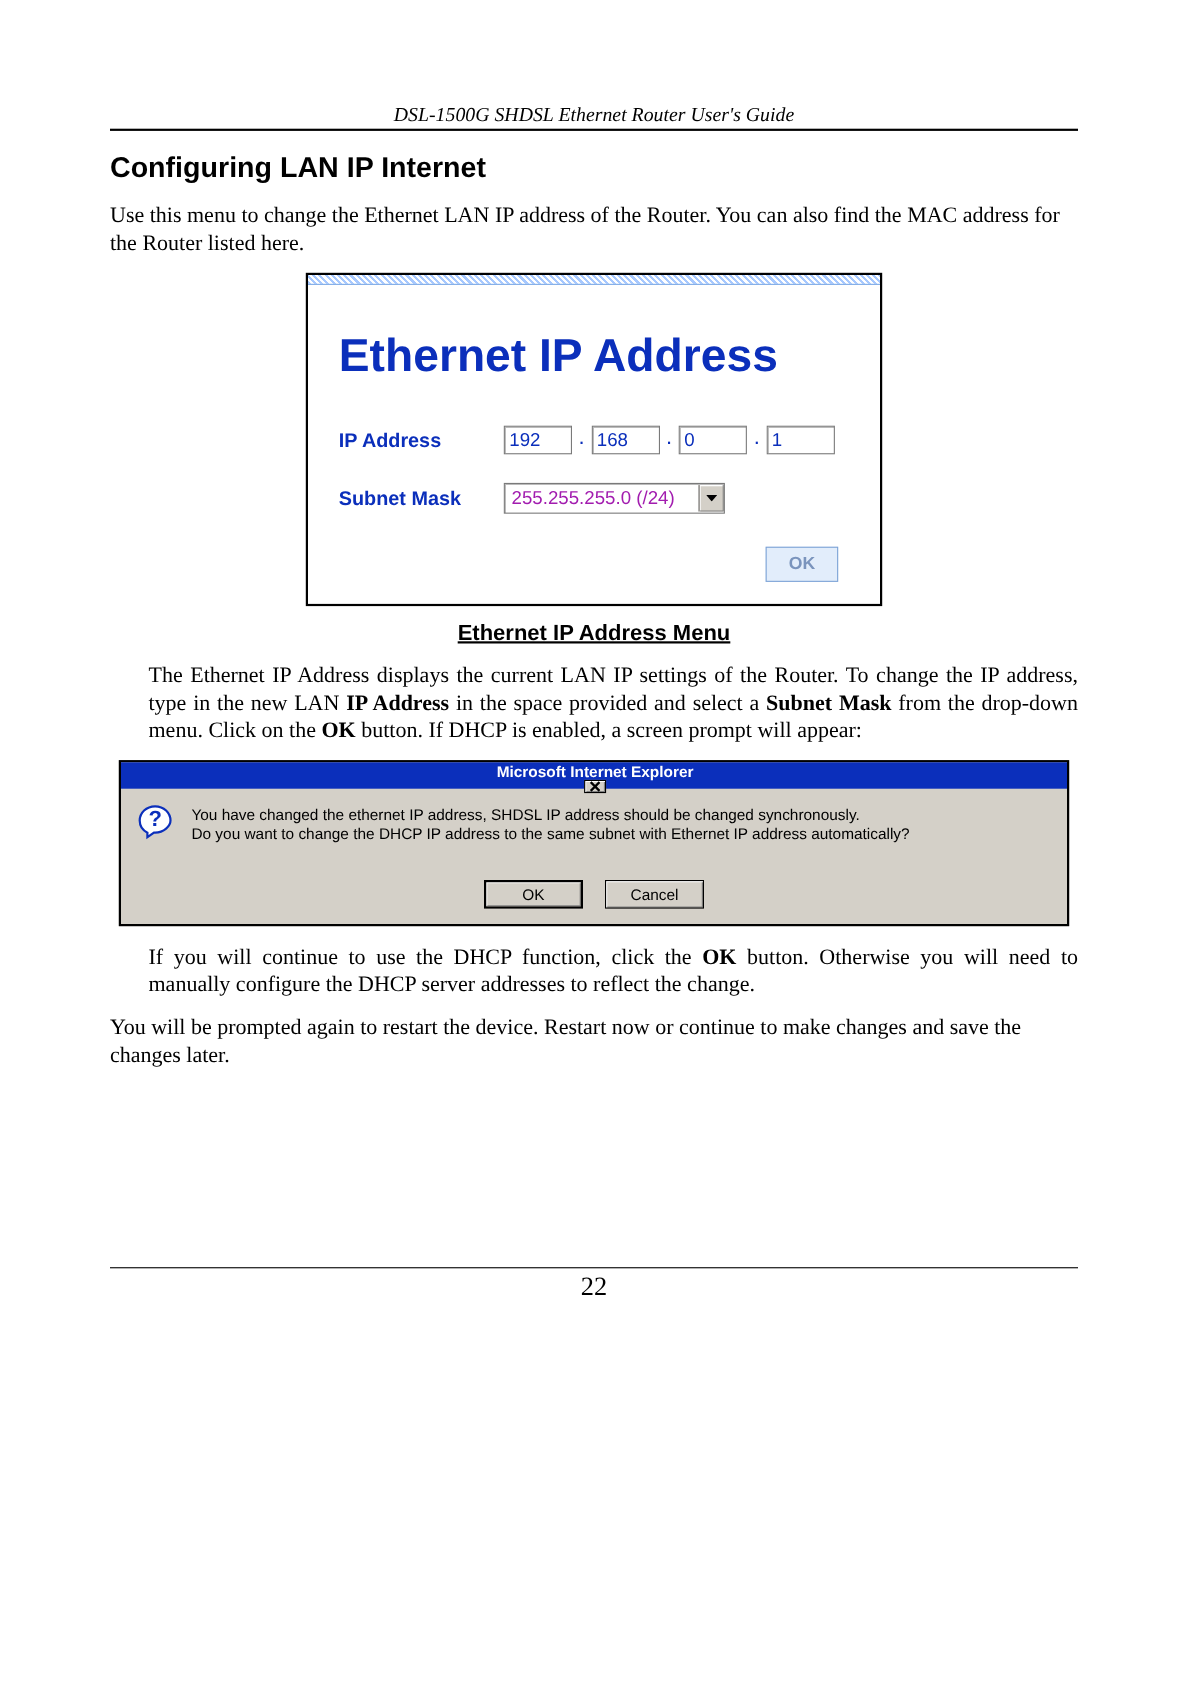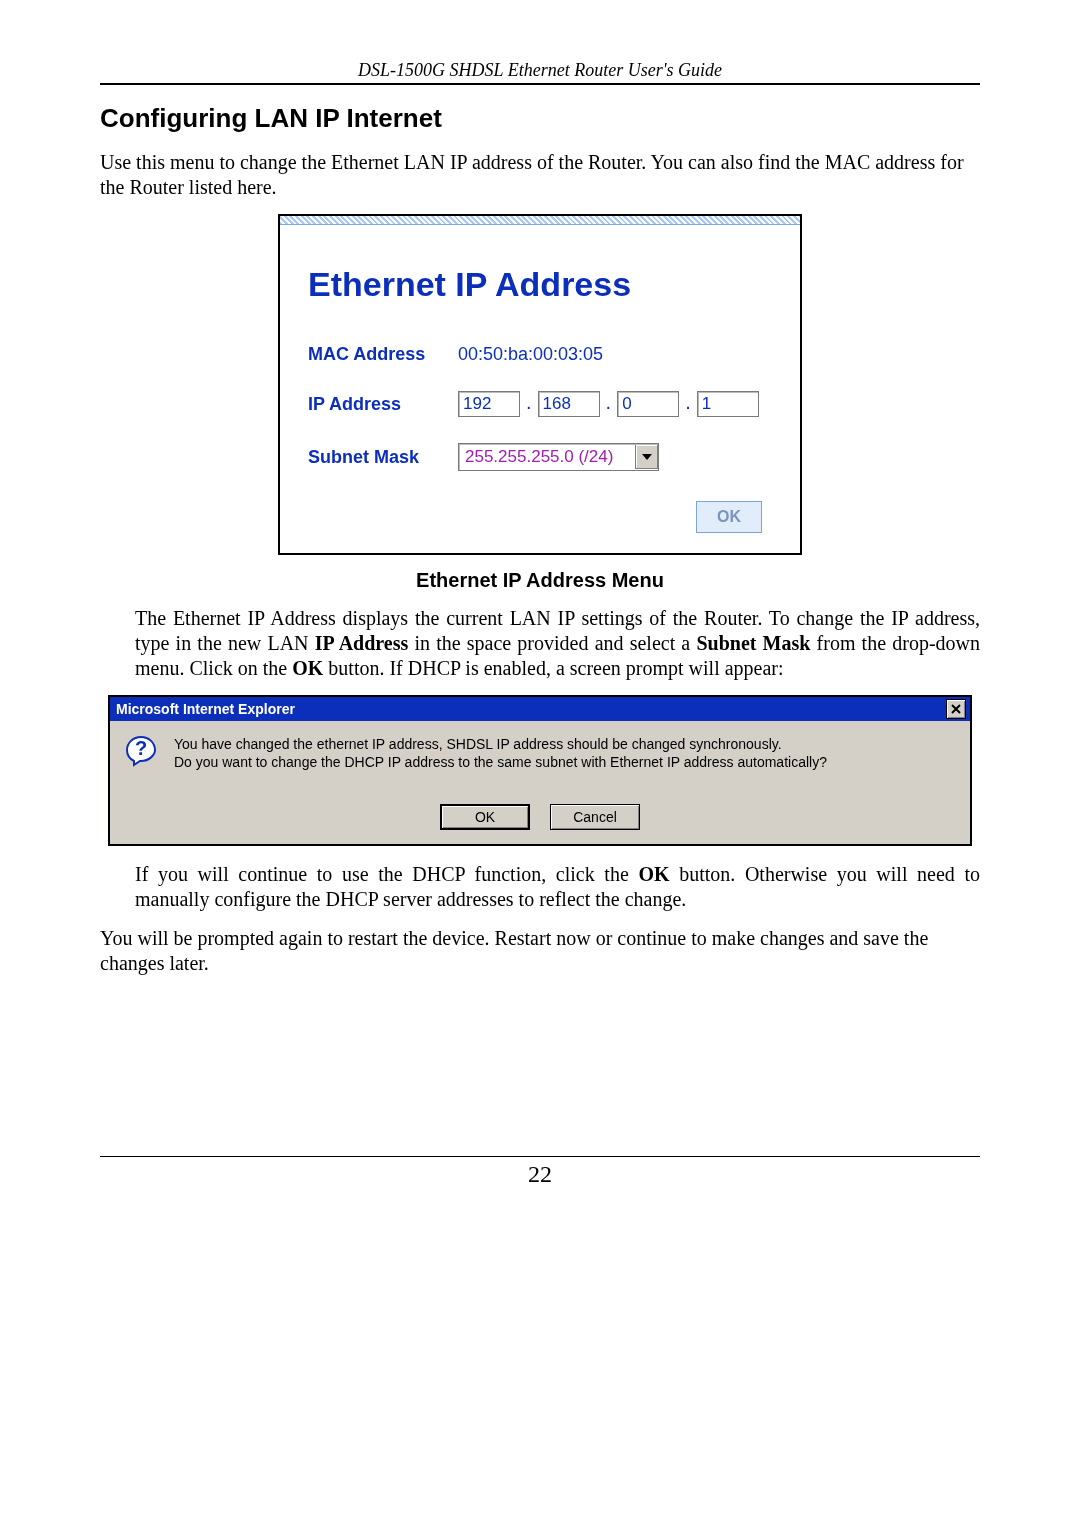--- a/index.html
+++ b/index.html
@@ -3,21 +3,21 @@
 <meta charset="utf-8">
 <style>
   body {
     background: #fff;
     margin: 0;
     font-family: "Times New Roman", Times, serif;
     color: #000;
     width: 1080px;
   }
   .page {
-    padding: 60px 100px 40px 100px;
+    padding: 94px 100px 40px 100px;
   }
   .doc-header {
     text-align: center;
     font-style: italic;
     font-size: 18px;
     border-bottom: 2px solid #000;
     padding-bottom: 2px;
     margin-bottom: 18px;
   }
   h2.section-title {
@@ -51,21 +51,21 @@
     height: 8px;
     background: repeating-linear-gradient(45deg, #a6c8ff, #a6c8ff 2px, #fff 2px, #fff 4px);
     border-bottom: 1px solid #7aa8e6;
   }
   .panel-body {
     padding: 26px 28px 20px 28px;
   }
   .panel-title {
     color: #0b2fbb;
     font-weight: 900;
-    font-size: 34px;
+    font-size: 42px;
     margin: 14px 0 40px 0;
   }
   .row {
     display: flex;
     align-items: center;
     margin-bottom: 26px;
   }
   .lbl {
     color: #0b2fbb;
     font-weight: 700;
@@ -135,20 +135,21 @@
     align-items: center;
     justify-content: center;
     cursor: pointer;
   }
   .figure-caption {
     font-family: Arial, Helvetica, sans-serif;
     font-weight: 700;
     font-size: 20px;
     text-align: center;
     margin: 6px 0 14px 0;
+    text-decoration: underline;
   }
   .dialog-wrap {
     display: flex;
     justify-content: center;
     margin: 8px 0 16px 0;
   }
   .dialog {
     width: 860px;
     border: 2px solid #000;
     background: #d4d0c8;
@@ -159,20 +160,21 @@
     height: 24px;
     background: linear-gradient(#0b2fbb, #0b2fbb);
     color: #fff;
     font-weight: 700;
     display: flex;
     align-items: center;
     justify-content: space-between;
     padding: 0 4px 0 6px;
     font-family: Arial, Helvetica, sans-serif;
     font-size: 14px;
+    flex-direction: column;
   }
   .dlg-close {
     width: 18px;
     height: 18px;
     background: #d4d0c8;
     border: 1px solid #000;
     box-shadow: inset 1px 1px 0 #fff, inset -1px -1px 0 #808080;
     display: flex;
     align-items: center;
     justify-content: center;
@@ -228,24 +230,20 @@
   <h2 class="section-title">Configuring LAN IP Internet</h2>
 
   <p class="body">Use this menu to change the Ethernet LAN IP address of the Router. You can also find the MAC address for the Router listed here.</p>
 
   <div class="panel-wrap">
     <div class="panel">
       <div class="panel-top"></div>
       <div class="panel-body">
         <div class="panel-title">Ethernet IP Address</div>
 
-        <div class="row">
-          <div class="lbl">MAC Address</div>
-          <div class="val">00:50:ba:00:03:05</div>
-        </div>
 
         <div class="row">
           <div class="lbl">IP Address</div>
           <div class="ip-group">
             <input class="ip-field" value="192" style="">
             <span class="dot">.</span>
             <input class="ip-field" value="168" style="">
             <span class="dot">.</span>
             <input class="ip-field" value="0" style="">
             <span class="dot">.</span>

